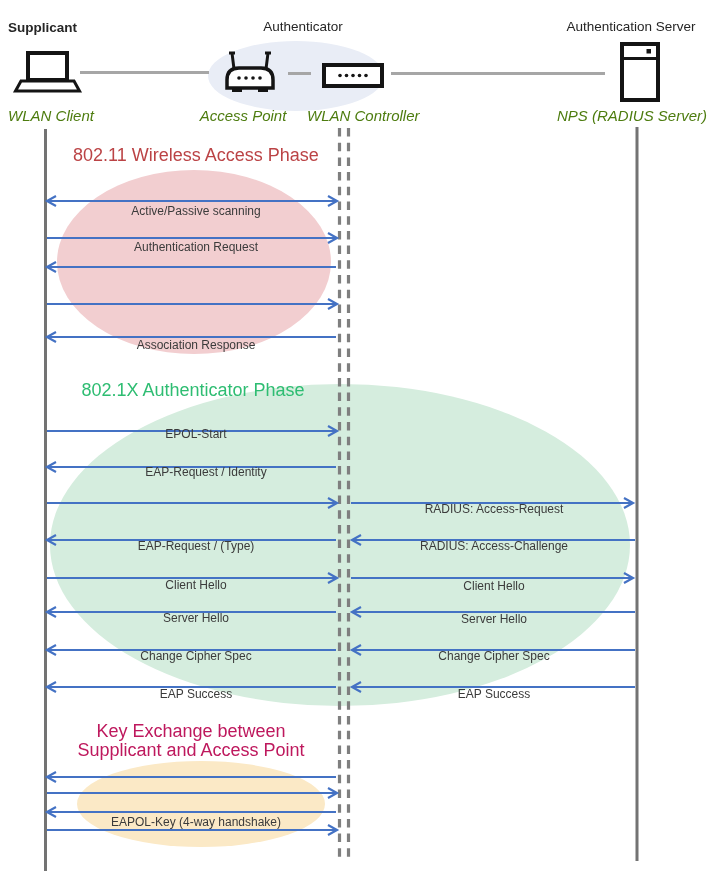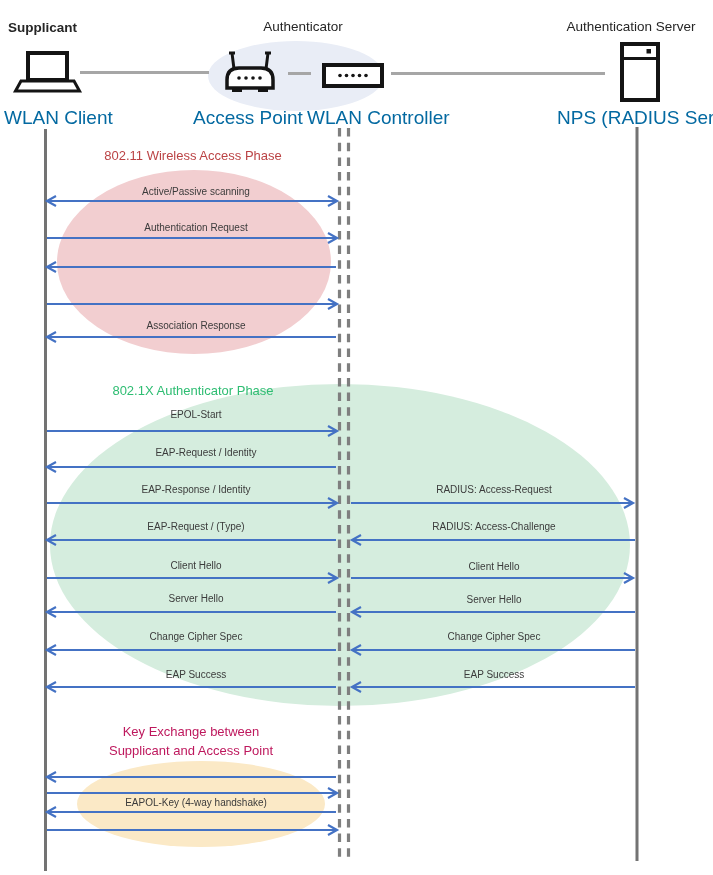--- a/index.html
+++ b/index.html
@@ -3,25 +3,25 @@
 <meta charset="utf-8">
 <style>
   html,body{margin:0;padding:0;background:#ffffff;}
   #stage{
     position:relative;width:713px;height:875px;background:#ffffff;overflow:hidden;
     font-family:"Liberation Sans",sans-serif;
   }
   #diagram-svg{position:absolute;left:0;top:0;z-index:1;}
   .txt{position:absolute;z-index:2;white-space:nowrap;}
   .hdr{font-size:13.5px;color:#262626;}
-  .node-label{font-size:19px;color:#0369a1;text-align:center;}
-  .msg-label{font-size:10px;color:#3B3B3B;text-align:center;height:17px;line-height:17px;}
+  .node-label{font-size:15px;color:#4d7c0f;text-align:center;font-style:italic;}
+  .msg-label{font-size:12px;color:#3B3B3B;text-align:center;height:17px;line-height:17px;margin-top:20px;}
   .left-span{left:48px;width:296px;}
   .right-span{left:351px;width:286px;}
-  .phase-title{font-size:13px;text-align:center;line-height:19px;}
+  .phase-title{font-size:18px;text-align:center;line-height:19px;}
   .phase-red{color:#BB4345;}
   .phase-green{color:#2EBD72;}
   .phase-orange{color:#be185d;}
   .arrow{stroke:#4472C4;stroke-width:2.2;fill:none;}
   .lifeline{stroke:#737373;stroke-width:3;}
   .lifeline-dashed{stroke:#7F7F7F;stroke-width:3.2;stroke-dasharray:8.5 6.2;}
   .connector{stroke:#A6A6A6;stroke-width:3;}
   .icon-stroke{stroke:#141414;fill:#ffffff;}
 </style>
 </head>
@@ -127,21 +127,20 @@
   <div class="txt phase-title phase-orange" style="left:66px;top:722px;width:250px;">
     <div>Key Exchange between</div>
     <div>Supplicant and Access Point</div>
   </div>
 
   <div class="txt msg-label left-span" style="top:183px;">Active/Passive scanning</div>
   <div class="txt msg-label left-span" style="top:219px;">Authentication Request</div>
   <div class="txt msg-label left-span" style="top:317px;">Association Response</div>
   <div class="txt msg-label left-span" style="top:406px;">EPOL-Start</div>
   <div class="txt msg-label left-span" style="top:444px;padding-left:10px;">EAP-Request / Identity</div>
-  <div class="txt msg-label left-span" style="top:481px;">EAP-Response / Identity</div>
   <div class="txt msg-label left-span" style="top:518px;">EAP-Request / (Type)</div>
   <div class="txt msg-label left-span" style="top:557px;">Client Hello</div>
   <div class="txt msg-label left-span" style="top:590px;">Server Hello</div>
   <div class="txt msg-label left-span" style="top:628px;">Change Cipher Spec</div>
   <div class="txt msg-label left-span" style="top:666px;">EAP Success</div>
   <div class="txt msg-label left-span" style="top:794px;">EAPOL-Key (4-way handshake)</div>
 
   <div class="txt msg-label right-span" style="top:481px;">RADIUS: Access-Request</div>
   <div class="txt msg-label right-span" style="top:518px;">RADIUS: Access-Challenge</div>
   <div class="txt msg-label right-span" style="top:558px;">Client Hello</div>

